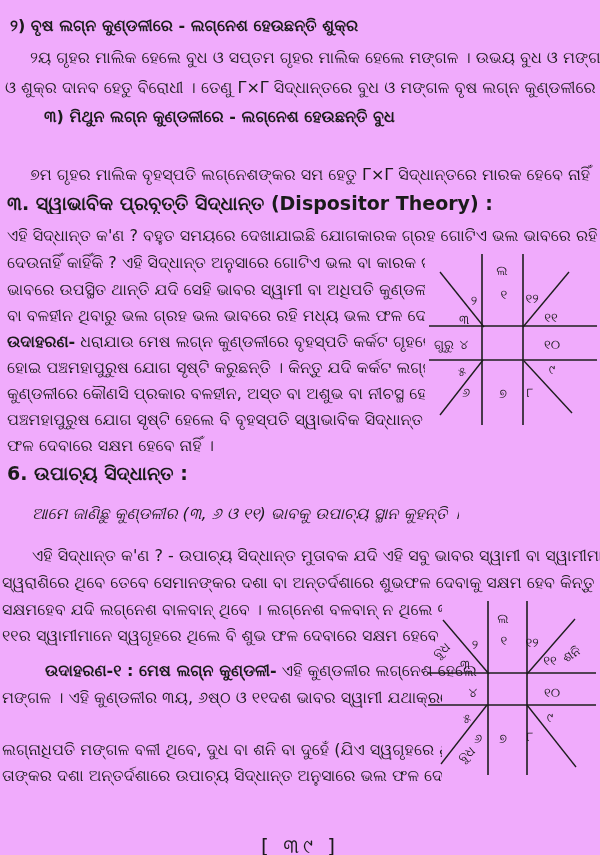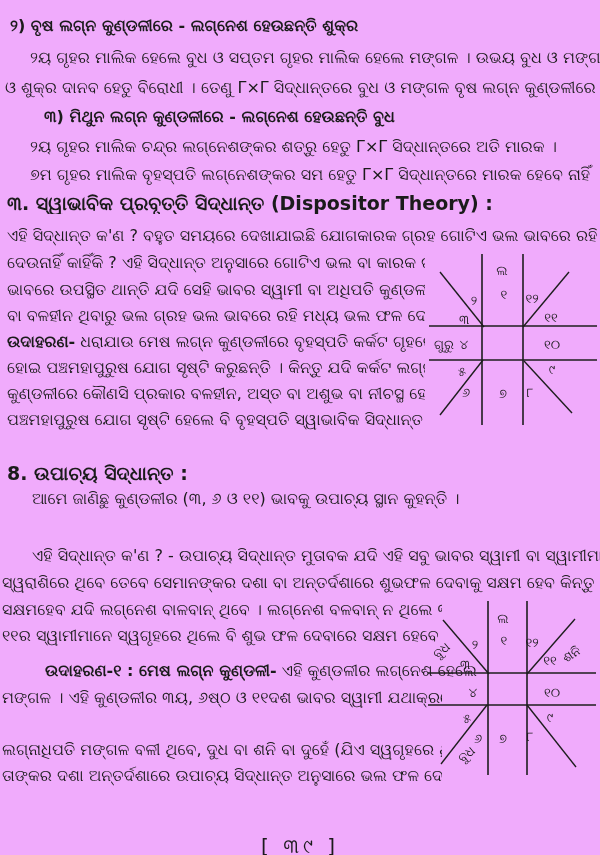--- a/index.html
+++ b/index.html
@@ -39,34 +39,34 @@
 </style>
 </head>
 <body>
 
 <div class="page">
 
   <div class="line wide b" style="left:10px; top:15px;">୨) ବୃଷ ଲଗ୍ନ କୁଣ୍ଡଳୀରେ - ଲଗ୍ନେଶ ହେଉଛନ୍ତି ଶୁକ୍ର</div>
   <div class="line wide" style="left:30px; top:47px;">୨ୟ ଗୃହର ମାଲିକ ହେଲେ ବୁଧ ଓ ସପ୍ତମ ଗୃହର ମାଲିକ ହେଲେ ମଙ୍ଗଳ । ଉଭୟ ବୁଧ ଓ ମଙ୍ଗଳ ଦେବତା</div>
   <div class="line wide" style="left:5px;  top:77px;">ଓ ଶୁକ୍ର ଦାନବ ହେତୁ ବିରୋଧୀ । ତେଣୁ Γ×Γ ସିଦ୍ଧାନ୍ତରେ ବୁଧ ଓ ମଙ୍ଗଳ ବୃଷ ଲଗ୍ନ କୁଣ୍ଡଳୀରେ ଅତି ମାରକ ।</div>
   <div class="line wide b" style="left:10px; top:106px;margin-left:34px;">୩) ମିଥୁନ ଲଗ୍ନ କୁଣ୍ଡଳୀରେ - ଲଗ୍ନେଶ ହେଉଛନ୍ତି ବୁଧ</div>
-  <div class="line wide" style="left:30px; top:136px;">୨ୟ ଗୃହର ମାଲିକ ଚନ୍ଦ୍ର ଲଗ୍ନେଶଙ୍କର ଶତ୍ରୁ ହେତୁ Γ×Γ ସିଦ୍ଧାନ୍ତରେ ଅତି ମାରକ ।</div>
   <div class="line wide" style="left:30px; top:164px;">୭ମ ଗୃହର ମାଲିକ ବୃହସ୍ପତି ଲଗ୍ନେଶଙ୍କର ସମ ହେତୁ Γ×Γ ସିଦ୍ଧାନ୍ତରେ ମାରକ ହେବେ ନାହିଁ ।</div>
 
   <div class="line wide b h3size" style="left:7px; top:192px;">୩. ସ୍ୱାଭାବିକ ପ୍ରବୃତ୍ତି ସିଦ୍ଧାନ୍ତ (Dispositor Theory) :</div>
   <div class="line wide" style="left:7px; top:225px;">ଏହି ସିଦ୍ଧାନ୍ତ କ'ଣ ? ବହୁତ ସମୟରେ ଦେଖାଯାଇଛି ଯୋଗକାରକ ଗ୍ରହ ଗୋଟିଏ ଭଲ ଭାବରେ ରହି ମଧ୍ୟ ଭଲ ଫଳ</div>
   <div class="line narrow" style="left:7px; top:252px;">ଦେଉନାହିଁ କାହିଁକି ? ଏହି ସିଦ୍ଧାନ୍ତ ଅନୁସାରେ ଗୋଟିଏ ଭଲ ବା କାରକ ଗ୍ରହ ଯେଉଁ</div>
   <div class="line narrow" style="left:7px; top:279px;">ଭାବରେ ଉପସ୍ଥିତ ଥାନ୍ତି ଯଦି ସେହି ଭାବର ସ୍ୱାମୀ ବା ଅଧିପତି କୁଣ୍ଡଳୀରେ ଅଶୁଭ</div>
   <div class="line narrow" style="left:7px; top:305px;">ବା ବଳହୀନ ଥିବାରୁ ଭଲ ଗ୍ରହ ଭଲ ଭାବରେ ରହି ମଧ୍ୟ ଭଲ ଫଳ ଦେଉନାହାନ୍ତି ।</div>
   <div class="line narrow" style="left:7px; top:331px;">
     <span class="b">ଉଦାହରଣ-</span><span> ଧରାଯାଉ ମେଷ ଲଗ୍ନ କୁଣ୍ଡଳୀରେ ବୃହସ୍ପତି କର୍କଟ ଗୃହରେ ଉଚ୍ଚସ୍ଥ</span>
   </div>
   <div class="line narrow" style="left:7px; top:357px;">ହୋଇ ପଞ୍ଚମହାପୁରୁଷ ଯୋଗ ସୃଷ୍ଟି କରୁଛନ୍ତି । କିନ୍ତୁ ଯଦି କର୍କଟ ଲଗ୍ନର ସ୍ୱାମୀ ଚନ୍ଦ୍ର</div>
   <div class="line narrow" style="left:7px; top:383px;">କୁଣ୍ଡଳୀରେ କୌଣସି ପ୍ରକାର ବଳହୀନ, ଅସ୍ତ ବା ଅଶୁଭ ବା ନୀଚସ୍ଥ ହୋଇଛନ୍ତି</div>
   <div class="line narrow" style="left:7px; top:409px;">ପଞ୍ଚମହାପୁରୁଷ ଯୋଗ ସୃଷ୍ଟି ହେଲେ ବି ବୃହସ୍ପତି ସ୍ୱାଭାବିକ ସିଦ୍ଧାନ୍ତ ମୁତାବକ ଭଲ</div>
+  <div class="line narrow" style="left:7px; top:435px;">ଫଳ ଦେବାରେ ସକ୍ଷମ ହେବେ ନାହିଁ ।</div>
 
   <svg style="position:absolute; left:426px; top:249px;" width="174" height="180" viewBox="0 0 174 180">
     <line class="grid" x1="56" y1="5" x2="56" y2="176"></line>
     <line class="grid" x1="97" y1="5" x2="97" y2="176"></line>
     <line class="grid" x1="3" y1="77" x2="171" y2="77"></line>
     <line class="grid" x1="3" y1="111" x2="171" y2="111"></line>
     <line class="diag" x1="14" y1="23" x2="58" y2="78"></line>
     <line class="diag" x1="97" y1="78" x2="143" y2="23"></line>
     <line class="diag" x1="57" y1="111" x2="14" y2="166"></line>
     <line class="diag" x1="98" y1="112" x2="146" y2="164"></line>
@@ -79,22 +79,22 @@
     <text x="18" y="96">ଗୁରୁ</text>
     <text x="38" y="96">୪</text>
     <text x="126" y="96">୧୦</text>
     <text x="36" y="123">୫</text>
     <text x="40" y="144">୬</text>
     <text x="77" y="145">୭</text>
     <text x="104" y="144">୮</text>
     <text x="126" y="121">୯</text>
   </svg>
 
-  <div class="line wide b h3size" style="left:7px; top:462px;">8. ଉପାଚ୍ୟ ସିଦ୍ଧାନ୍ତ :</div>
-  <div class="line wide" style="left:32px; top:488px;">ଆମେ ଜାଣିଛୁ କୁଣ୍ଡଳୀର (୩, ୬ ଓ ୧୧) ଭାବକୁ ଉପାଚ୍ୟ ସ୍ଥାନ କୁହନ୍ତି ।</div>
+  <div class="line wide b h3size" style="left:7px; top:462px;">6. ଉପାଚ୍ୟ ସିଦ୍ଧାନ୍ତ :</div>
+  <div class="line wide" style="left:32px; top:503px;font-style:italic;">ଆମେ ଜାଣିଛୁ କୁଣ୍ଡଳୀର (୩, ୬ ଓ ୧୧) ଭାବକୁ ଉପାଚ୍ୟ ସ୍ଥାନ କୁହନ୍ତି ।</div>
   <div class="line wide" style="left:32px; top:545px;">ଏହି ସିଦ୍ଧାନ୍ତ କ'ଣ ? - ଉପାଚ୍ୟ ସିଦ୍ଧାନ୍ତ ମୁତାବକ ଯଦି ଏହି ସବୁ ଭାବର ସ୍ୱାମୀ ବା ସ୍ୱାମୀମାନେ ଯଦି</div>
   <div class="line wide" style="left:2px;  top:572px;">ସ୍ୱରାଶିରେ ଥିବେ ତେବେ ସେମାନଙ୍କର ଦଶା ବା ଅନ୍ତର୍ଦଶାରେ ଶୁଭଫଳ ଦେବାକୁ ସକ୍ଷମ ହେବ କିନ୍ତୁ ଏହି ସିଦ୍ଧାନ୍ତ</div>
   <div class="line narrow2" style="left:2px;  top:599px;">ସକ୍ଷମହେବ ଯଦି ଲଗ୍ନେଶ ବାଳବାନ୍ ଥିବେ । ଲଗ୍ନେଶ ବଳବାନ୍ ନ ଥିଲେ ୩, ୬,</div>
   <div class="line narrow2" style="left:2px;  top:625px;">୧୧ର ସ୍ୱାମୀମାନେ ସ୍ୱଗୃହରେ ଥିଲେ ବି ଶୁଭ ଫଳ ଦେବାରେ ସକ୍ଷମ ହେବେ ନାହିଁ ।</div>
   <div class="line narrow2" style="left:45px; top:660px;">
     <span class="b">ଉଦାହରଣ-୧ : ମେଷ ଲଗ୍ନ କୁଣ୍ଡଳୀ-</span><span> ଏହି କୁଣ୍ଡଳୀର ଲଗ୍ନେଶ ହେଲେ</span>
   </div>
   <div class="line narrow2" style="left:2px; top:687px;">ମଙ୍ଗଳ । ଏହି କୁଣ୍ଡଳୀର ୩ୟ, ୬ଷ୍ଠ ଓ ୧୧ଦଶ ଭାବର ସ୍ୱାମୀ ଯଥାକ୍ରମେ ବୁଧ,</div>
   <div class="line narrow2" style="left:2px; top:739px;">ଲଗ୍ନାଧିପତି ମଙ୍ଗଳ ବଳୀ ଥିବେ, ଦୁଧ ବା ଶନି ବା ଦୁହେଁ (ଯିଏ ସ୍ୱଗୃହରେ ଥିବେ)</div>
   <div class="line narrow2" style="left:2px; top:765px;">ତାଙ୍କର ଦଶା ଅନ୍ତର୍ଦଶାରେ ଉପାଚ୍ୟ ସିଦ୍ଧାନ୍ତ ଅନୁସାରେ ଭଲ ଫଳ ଦେବେ ।</div>

